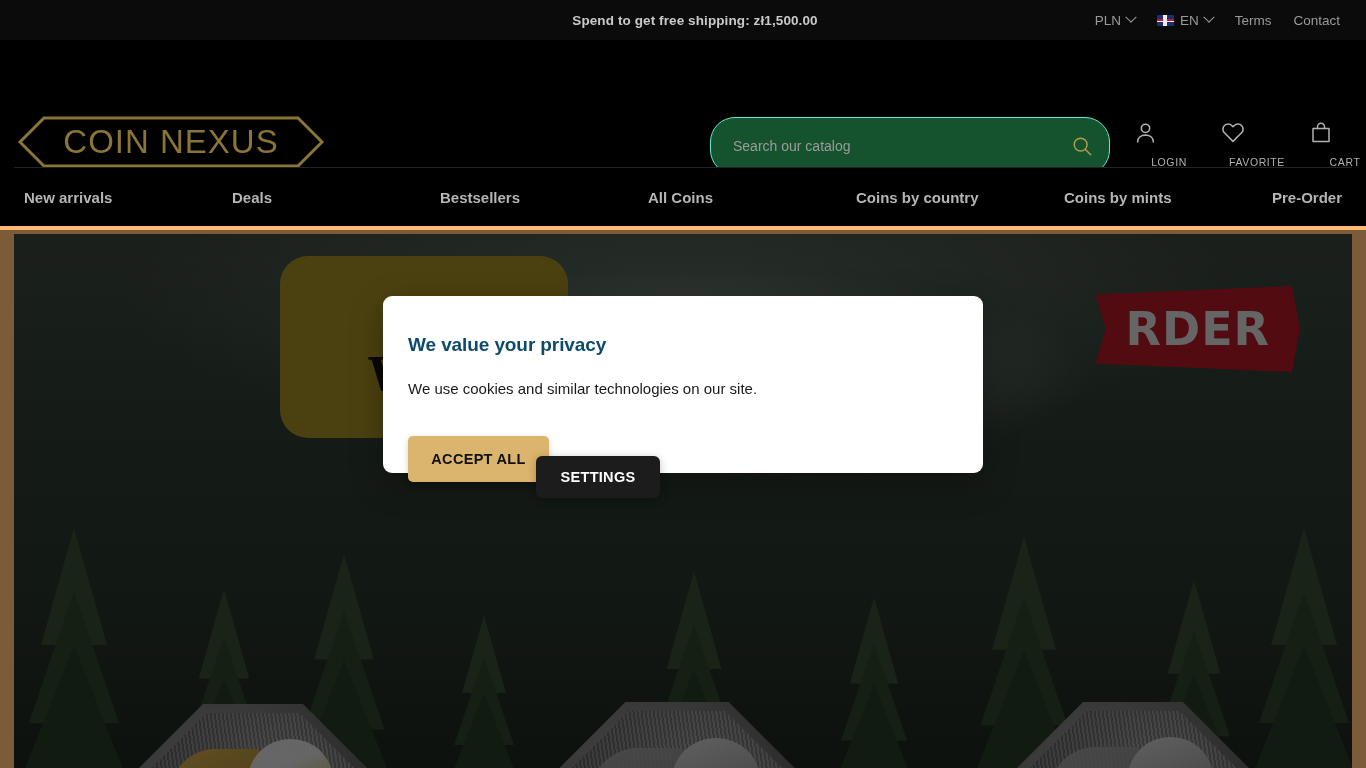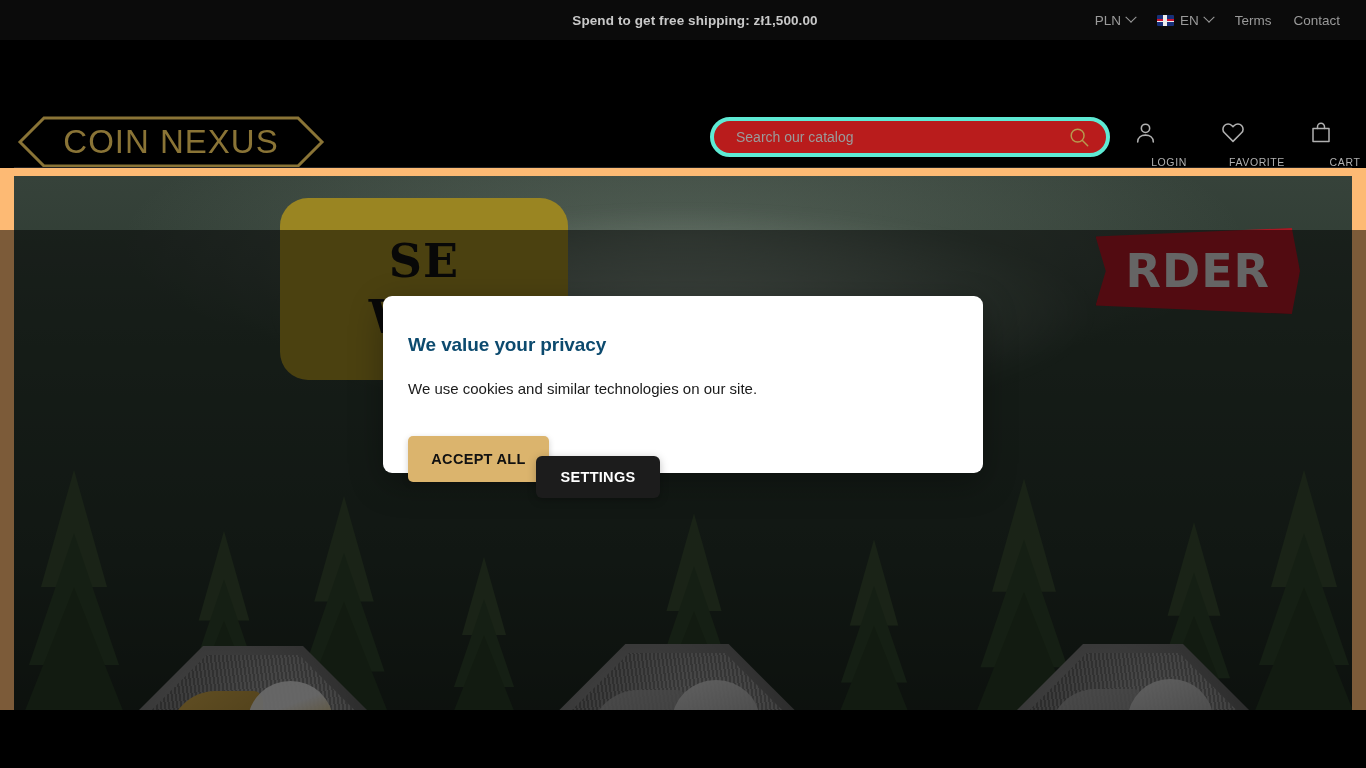--- a/index.html
+++ b/index.html
@@ -108,24 +108,24 @@
 
   .search-wrap {
     position: absolute;
     left: 710px;
     top: 77px;
     width: 400px;
     height: 50px;
   }
   .search-box {
     width: 100%;
-    height: 40px;
-    border: 4px solid #5eead4;
+    height: 58px;
+    border: 1px solid #5eead4;
     border-radius: 25px;
-    background: #b91c1c;
+    background: #14532d;
     display: flex;
     align-items: center;
     padding: 0 16px 0 22px;
   }
   .search-box input {
     flex: 1;
     background: transparent;
     border: none;
     outline: none;
     color: #cfcfcf;
@@ -447,20 +447,29 @@
             <path d="M8.5 8V6.2a3.5 3.5 0 0 1 7 0V8" stroke-linecap="round"></path>
           </svg>
         </span>
         <span class="lbl">CART</span>
       </div>
     </div>
 
     <div class="hdr-divider"></div>
   </div>
 
+  <div class="nav">
+    <div class="nav-item a0">New arrivals</div>
+    <div class="nav-item">Deals</div>
+    <div class="nav-item">Bestsellers</div>
+    <div class="nav-item">All Coins</div>
+    <div class="nav-item">Coins by country</div>
+    <div class="nav-item">Coins by mints</div>
+    <div class="nav-item last">Pre-Order</div>
+  </div>
 
   <div class="hero-area">
     <div class="hero">
 
       <div class="forest">
         <div class="mist"></div>
         <div class="tree" style="left:60px;  transform:scale(1.5);">
             <b></b>
             <i></i>
             <u></u>

